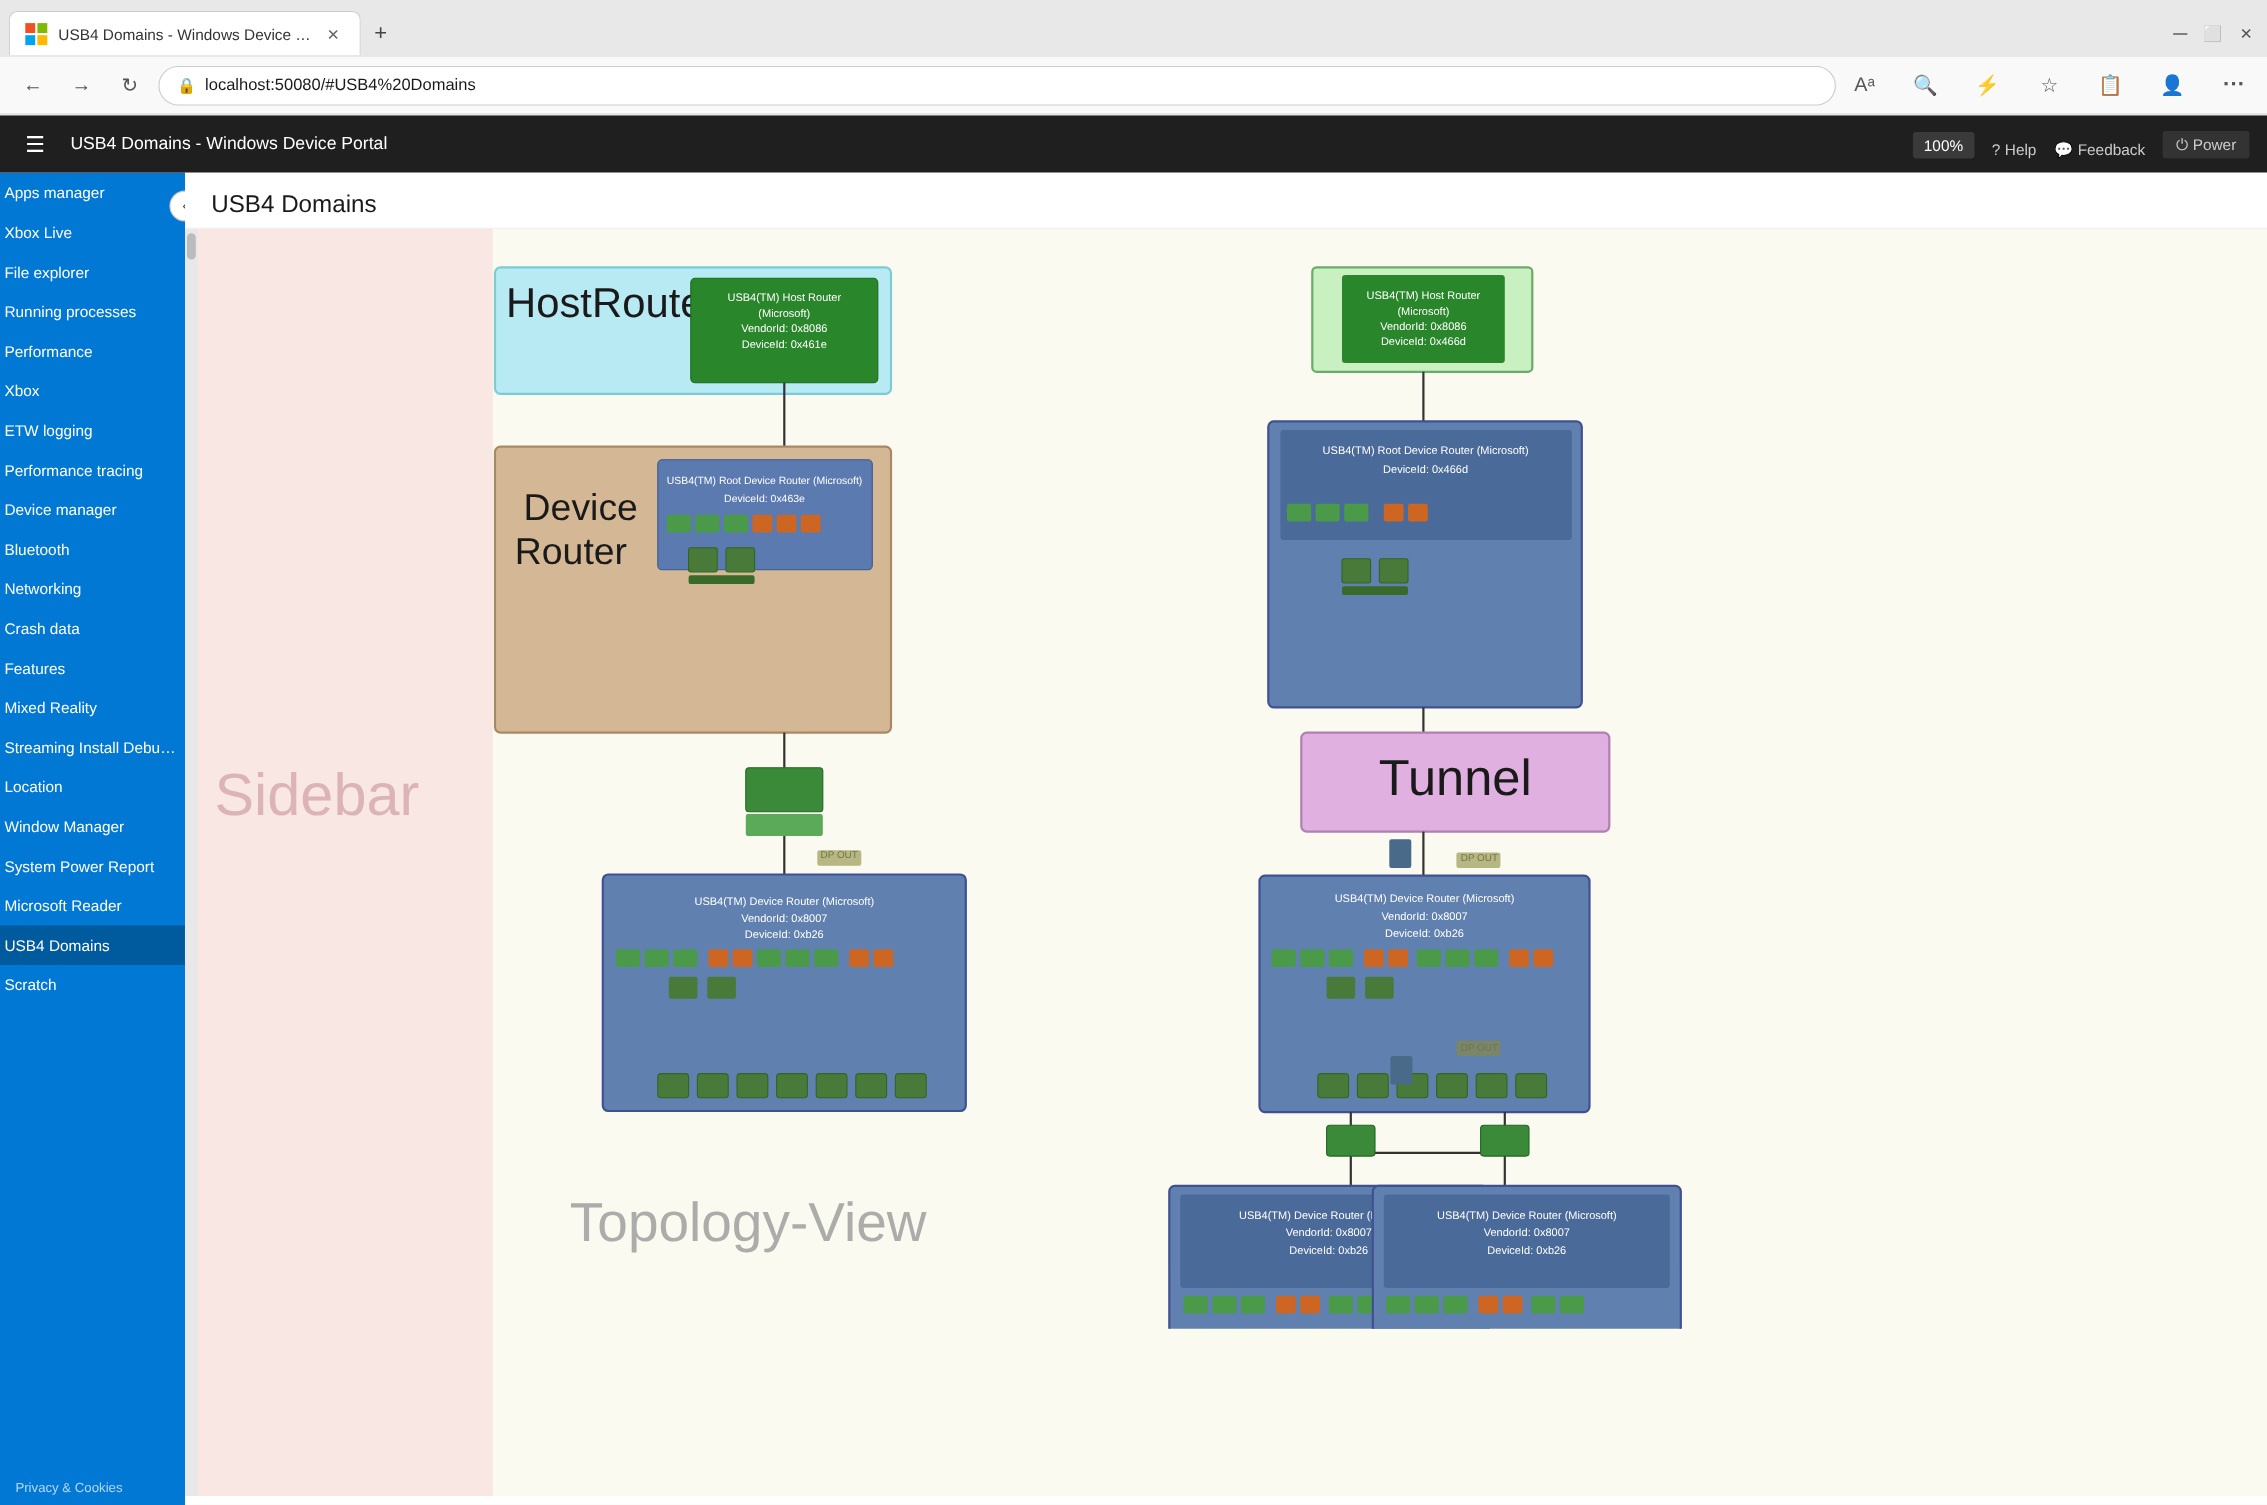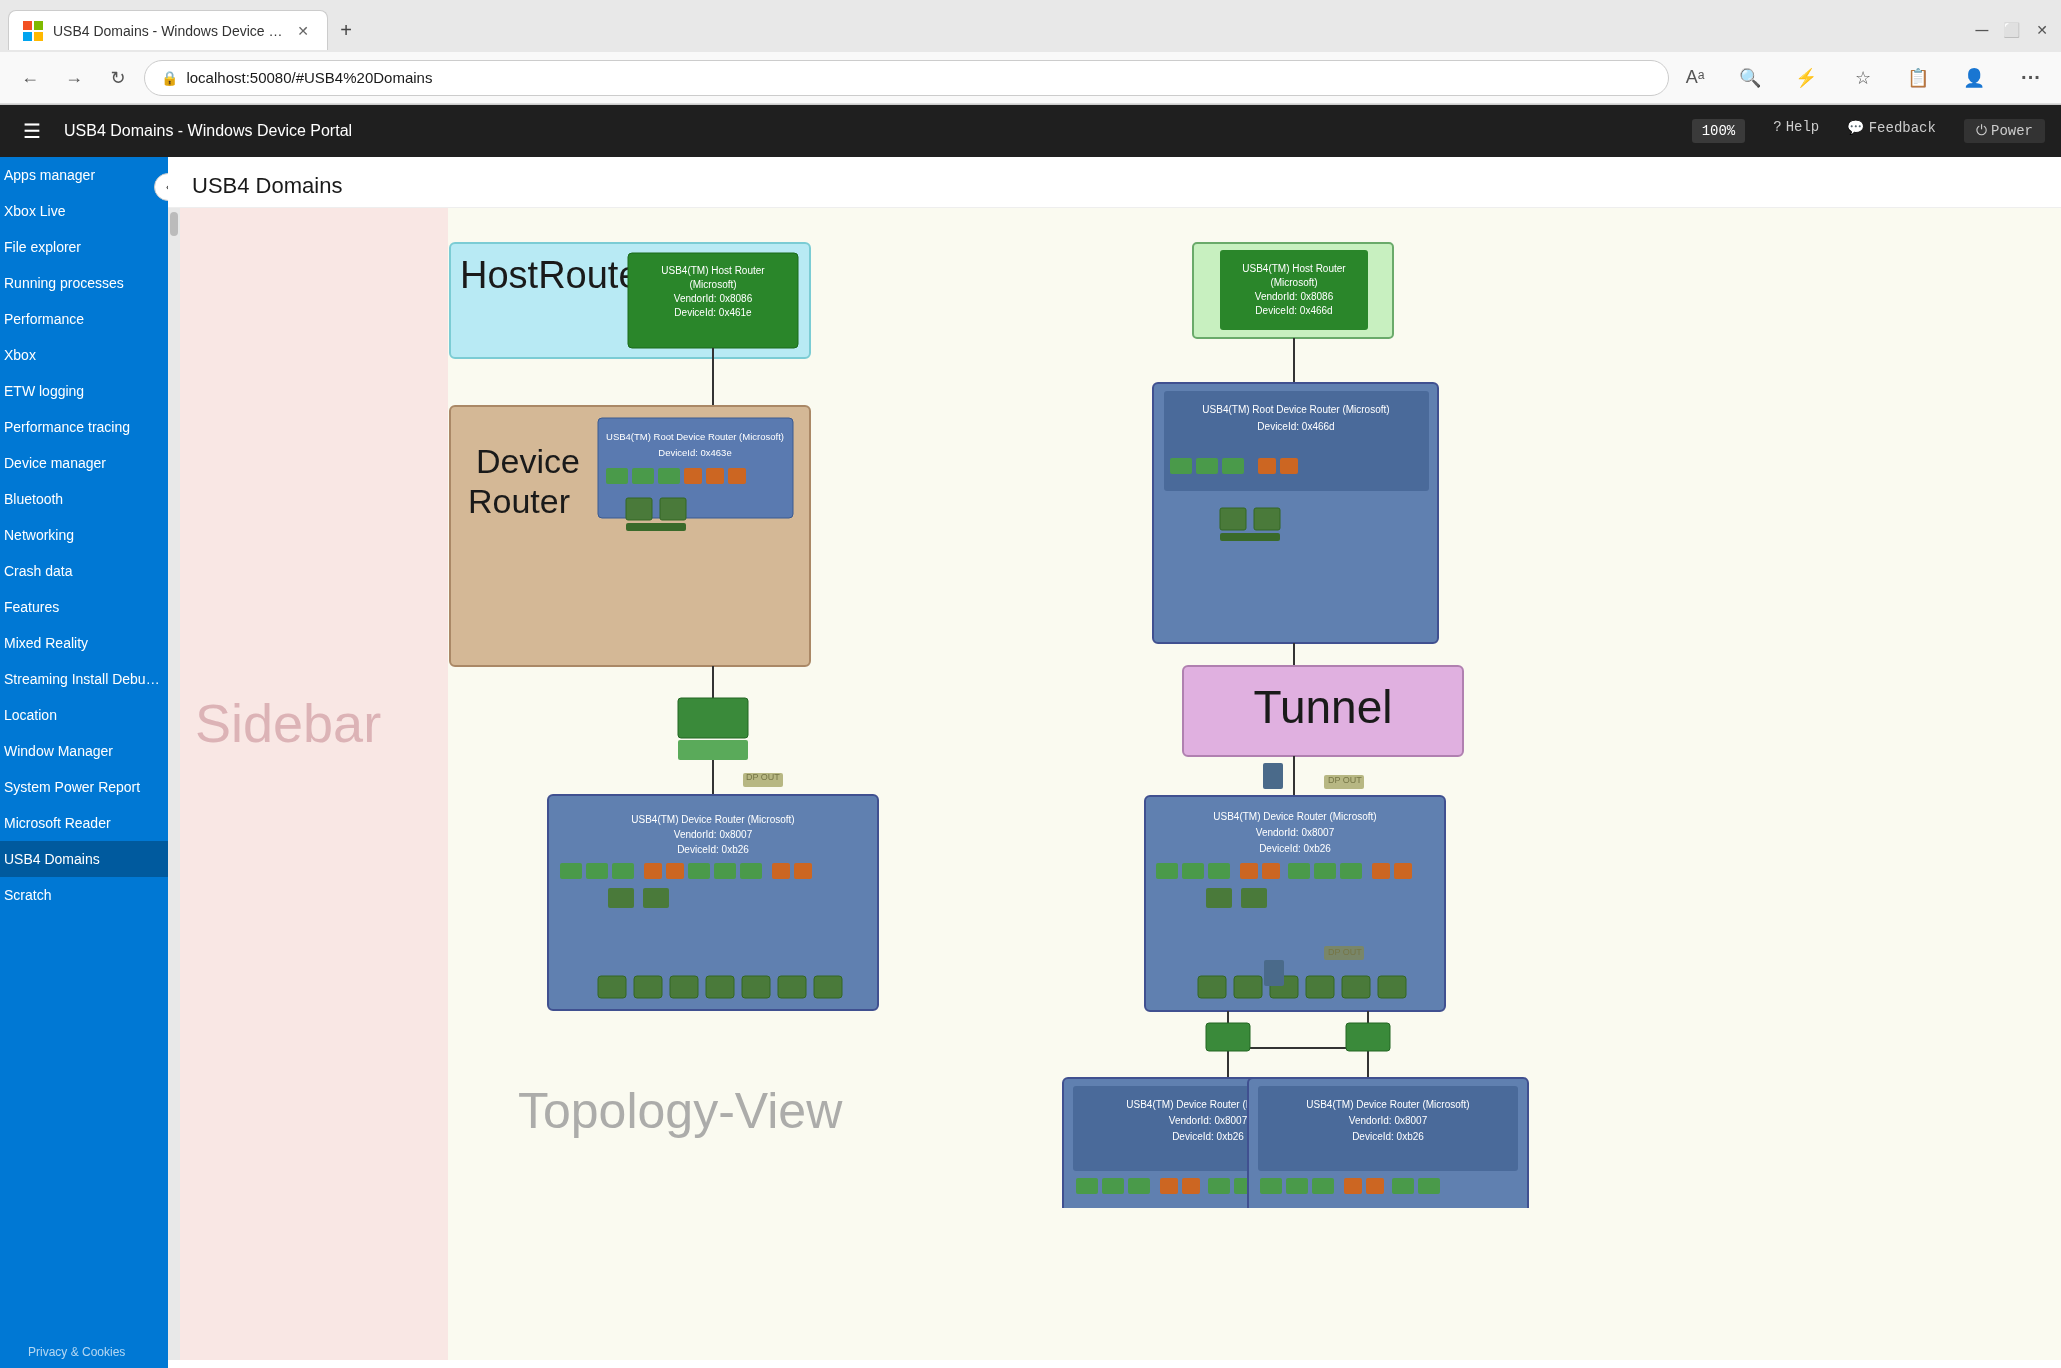--- a/index.html
+++ b/index.html
@@ -18,35 +18,35 @@
     .address-bar .lock-icon { color: #666; font-size: 14px; }
     .address-text { flex: 1; font-size: 15px; color: #1a1a1a; }
     .toolbar-icons { display: flex; align-items: center; gap: 20px; }
     .toolbar-icon-btn { width: 36px; height: 36px; border: none; background: transparent; cursor: pointer; border-radius: 50%; display: flex; align-items: center; justify-content: center; font-size: 18px; color: #555; }
     .more-btn { width: 36px; height: 36px; border: none; background: transparent; cursor: pointer; border-radius: 50%; display: flex; align-items: center; justify-content: center; font-size: 20px; color: #555; font-weight: bold; }
 
     
     .app-header { background: #1f1f1f; color: #fff; display: flex; align-items: center; padding: 0 16px; height: 52px; gap: 16px; }
     .hamburger-btn { width: 32px; height: 32px; border: none; background: transparent; cursor: pointer; color: #fff; font-size: 20px; display: flex; align-items: center; justify-content: center; }
     .app-title { font-size: 16px; font-weight: 400; color: #fff; flex: 1; }
-    .header-right { display: flex; align-items: flex-start; gap: 28px; margin-left: auto; font-family: Liberation Mono, monospace; }
+    .header-right { display: flex; align-items: flex-end; gap: 16px; margin-left: auto; }
     .zoom-indicator { background: #3a3a3a; color: #fff; font-size: 14px; padding: 4px 10px; border-radius: 3px; }
     .header-help { color: #ccc; font-size: 14px; cursor: pointer; display: flex; align-items: center; gap: 4px; }
     .header-feedback { color: #ccc; font-size: 14px; cursor: pointer; display: flex; align-items: center; gap: 4px; }
     .header-power { color: #ccc; font-size: 14px; cursor: pointer; display: flex; align-items: center; gap: 4px; background: #333; padding: 4px 12px; border-radius: 3px; }
 
     
     .layout { display: flex; height: calc(1368px - 156px); }
 
     
     .sidebar { width: 168px; background: #0078d4; color: #fff; overflow-y: auto; flex-shrink: 0; position: relative; }
     .sidebar-collapse-btn { position: absolute; right: -14px; top: 16px; width: 28px; height: 28px; background: #fff; border: 1px solid #ccc; border-radius: 50%; cursor: pointer; z-index: 10; display: flex; align-items: center; justify-content: center; font-size: 12px; color: #333; }
     .sidebar-item { padding: 10px 4px; font-size: 14px; cursor: pointer; color: #fff; white-space: nowrap; overflow: hidden; text-overflow: ellipsis; }
     .sidebar-item.active { background: #005a9e; }
-    .sidebar-footer { padding: 10px 28px; font-size: 12px; color: rgba(255,255,255,0.7); position: absolute; bottom: 0; width: 100%; }
+    .sidebar-footer { padding: 10px 14px; font-size: 12px; color: rgba(255,255,255,0.7); position: absolute; bottom: 0; width: 100%; }
 
     
     .main-content { flex: 1; background: #fff; overflow: hidden; position: relative; }
     .main-header { padding: 16px 24px 8px 24px; font-size: 22px; font-weight: 400; color: #1a1a1a; border-bottom: 1px solid #eee; }
 
     
     .topology-area { width: 100%; height: calc(100% - 60px); background: #fafaf0; overflow: auto; position: relative; }
 
     
     .topology-area::-webkit-scrollbar { width: 10px; }

